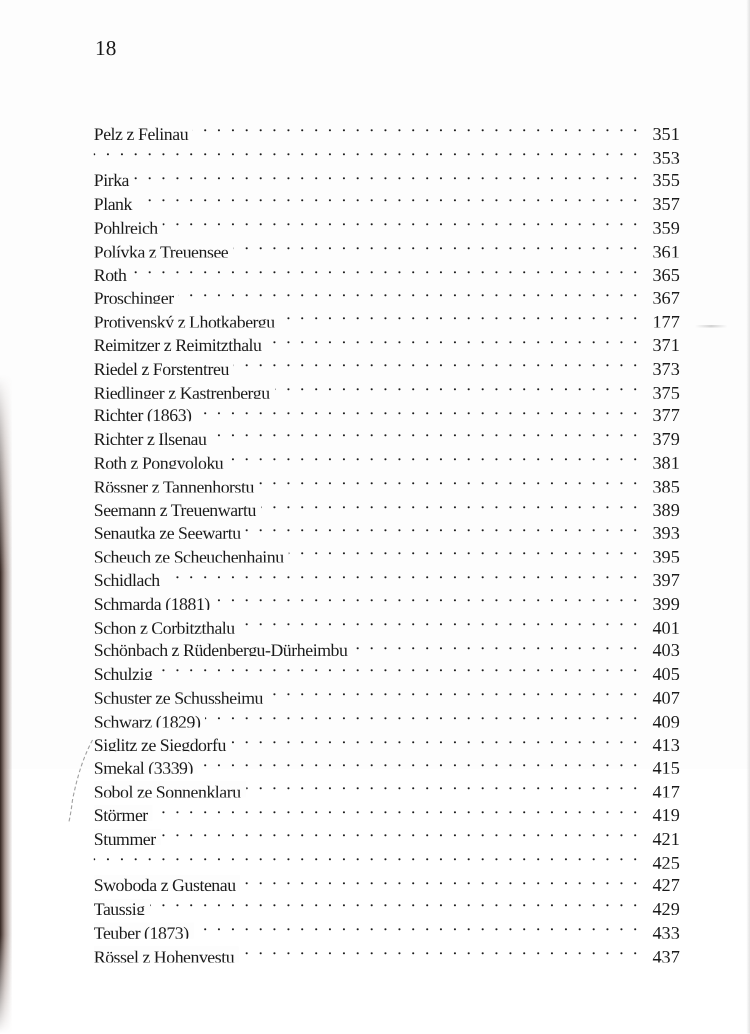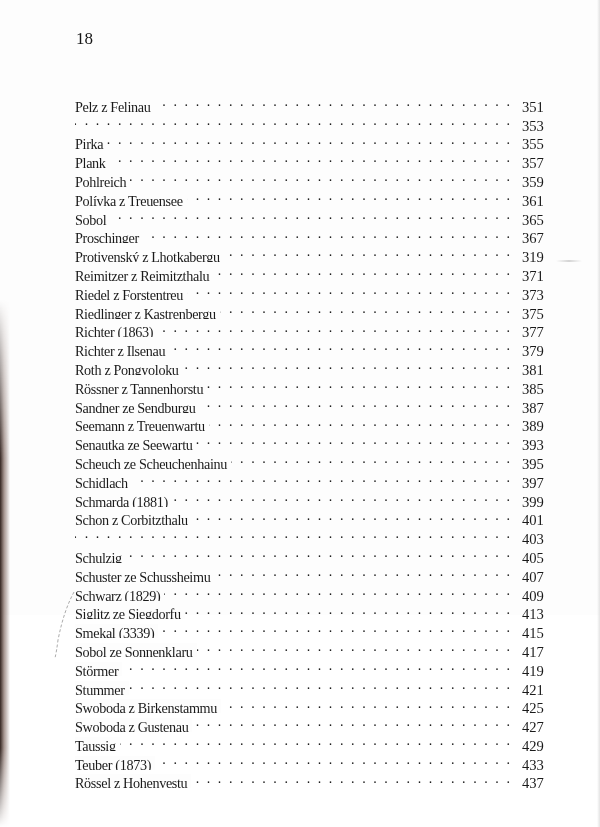--- a/index.html
+++ b/index.html
@@ -143,33 +143,33 @@
         <span class="entry-name">Pohlreich</span>
         <span class="leader"></span>
         <span class="entry-page">359</span>
       </li>
       <li class="toc-entry">
         <span class="entry-name">Polívka z Treuensee</span>
         <span class="leader"></span>
         <span class="entry-page">361</span>
       </li>
       <li class="toc-entry">
-        <span class="entry-name">Sobol</span>
+        <span class="entry-name">Roth</span>
         <span class="leader"></span>
         <span class="entry-page">365</span>
       </li>
       <li class="toc-entry">
         <span class="entry-name">Proschinger</span>
         <span class="leader"></span>
         <span class="entry-page">367</span>
       </li>
       <li class="toc-entry">
         <span class="entry-name">Protivenský z Lhotkabergu</span>
         <span class="leader"></span>
-        <span class="entry-page">319</span>
+        <span class="entry-page">177</span>
       </li>
       <li class="toc-entry">
         <span class="entry-name">Reimitzer z Reimitzthalu</span>
         <span class="leader"></span>
         <span class="entry-page">371</span>
       </li>
       <li class="toc-entry">
         <span class="entry-name">Riedel z Forstentreu</span>
         <span class="leader"></span>
         <span class="entry-page">373</span>
@@ -193,25 +193,20 @@
         <span class="entry-name">Roth z Pongyoloku</span>
         <span class="leader"></span>
         <span class="entry-page">381</span>
       </li>
       <li class="toc-entry">
         <span class="entry-name">Rössner z Tannenhorstu</span>
         <span class="leader"></span>
         <span class="entry-page">385</span>
       </li>
       <li class="toc-entry">
-        <span class="entry-name">Sandner ze Sendburgu</span>
-        <span class="leader"></span>
-        <span class="entry-page">387</span>
-      </li>
-      <li class="toc-entry">
         <span class="entry-name">Seemann z Treuenwartu</span>
         <span class="leader"></span>
         <span class="entry-page">389</span>
       </li>
       <li class="toc-entry">
         <span class="entry-name">Senautka ze Seewartu</span>
         <span class="leader"></span>
         <span class="entry-page">393</span>
       </li>
       <li class="toc-entry">
@@ -228,20 +223,21 @@
         <span class="entry-name">Schmarda (1881)</span>
         <span class="leader"></span>
         <span class="entry-page">399</span>
       </li>
       <li class="toc-entry">
         <span class="entry-name">Schon z Corbitzthalu</span>
         <span class="leader"></span>
         <span class="entry-page">401</span>
       </li>
       <li class="toc-entry">
+        <span class="entry-name">Schönbach z Rüdenbergu-Dürheimbu</span>
         <span class="leader"></span>
         <span class="entry-page">403</span>
       </li>
       <li class="toc-entry">
         <span class="entry-name">Schulzig</span>
         <span class="leader"></span>
         <span class="entry-page">405</span>
       </li>
       <li class="toc-entry">
         <span class="entry-name">Schuster ze Schussheimu</span>
@@ -272,21 +268,20 @@
         <span class="entry-name">Störmer</span>
         <span class="leader"></span>
         <span class="entry-page">419</span>
       </li>
       <li class="toc-entry">
         <span class="entry-name">Stummer</span>
         <span class="leader"></span>
         <span class="entry-page">421</span>
       </li>
       <li class="toc-entry">
-        <span class="entry-name">Swoboda z Birkenstammu</span>
         <span class="leader"></span>
         <span class="entry-page">425</span>
       </li>
       <li class="toc-entry">
         <span class="entry-name">Swoboda z Gustenau</span>
         <span class="leader"></span>
         <span class="entry-page">427</span>
       </li>
       <li class="toc-entry">
         <span class="entry-name">Taussig</span>

